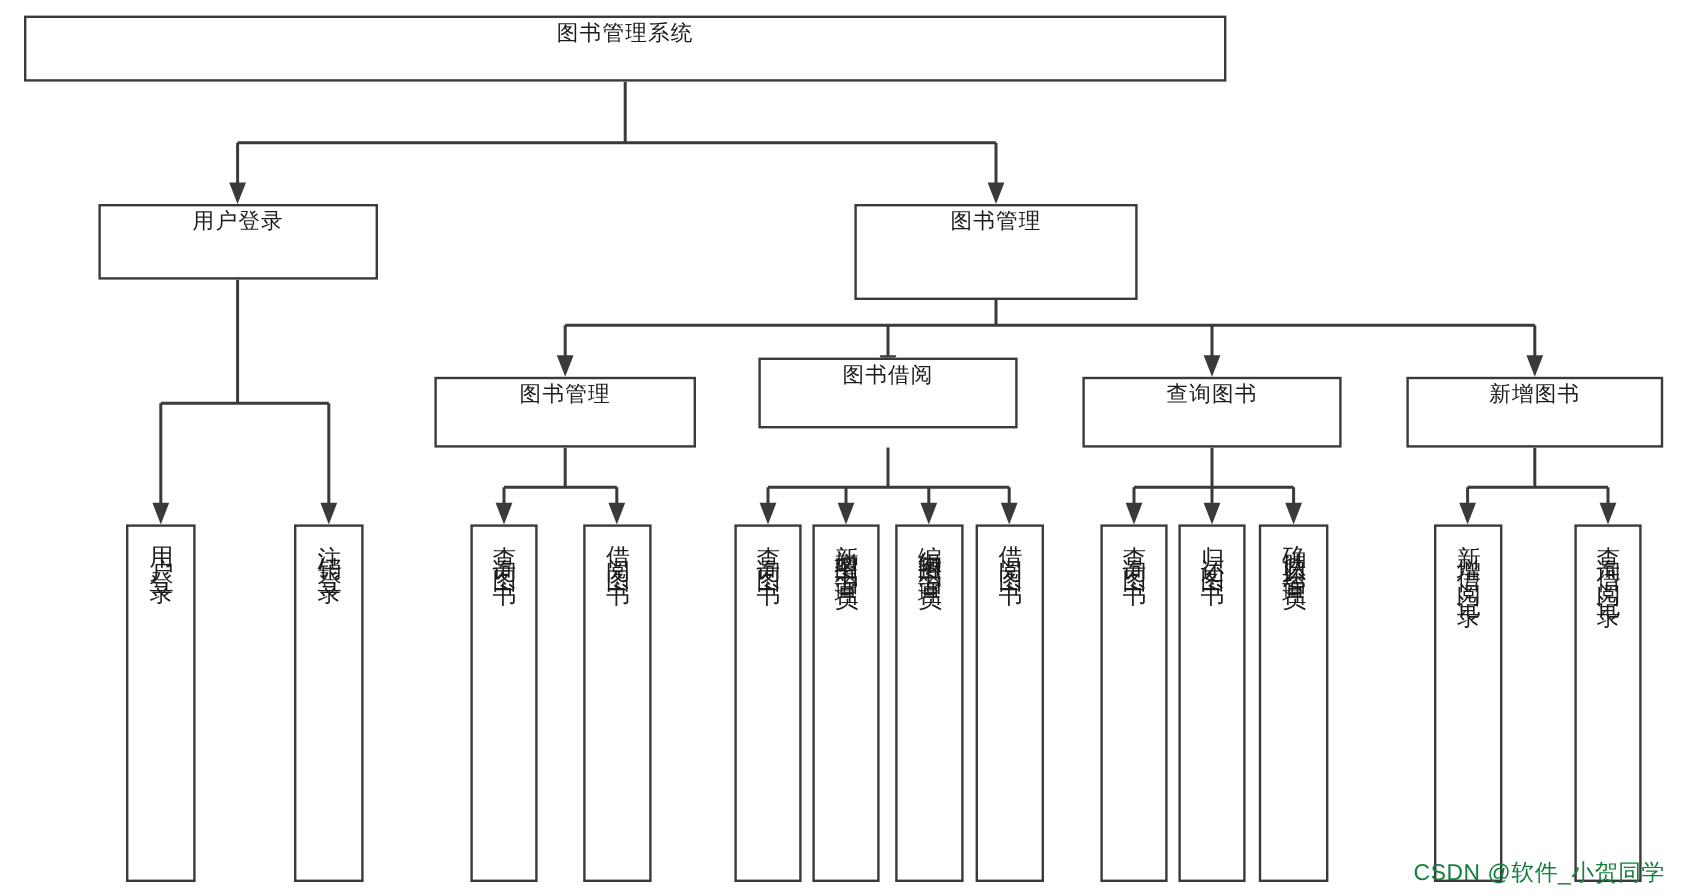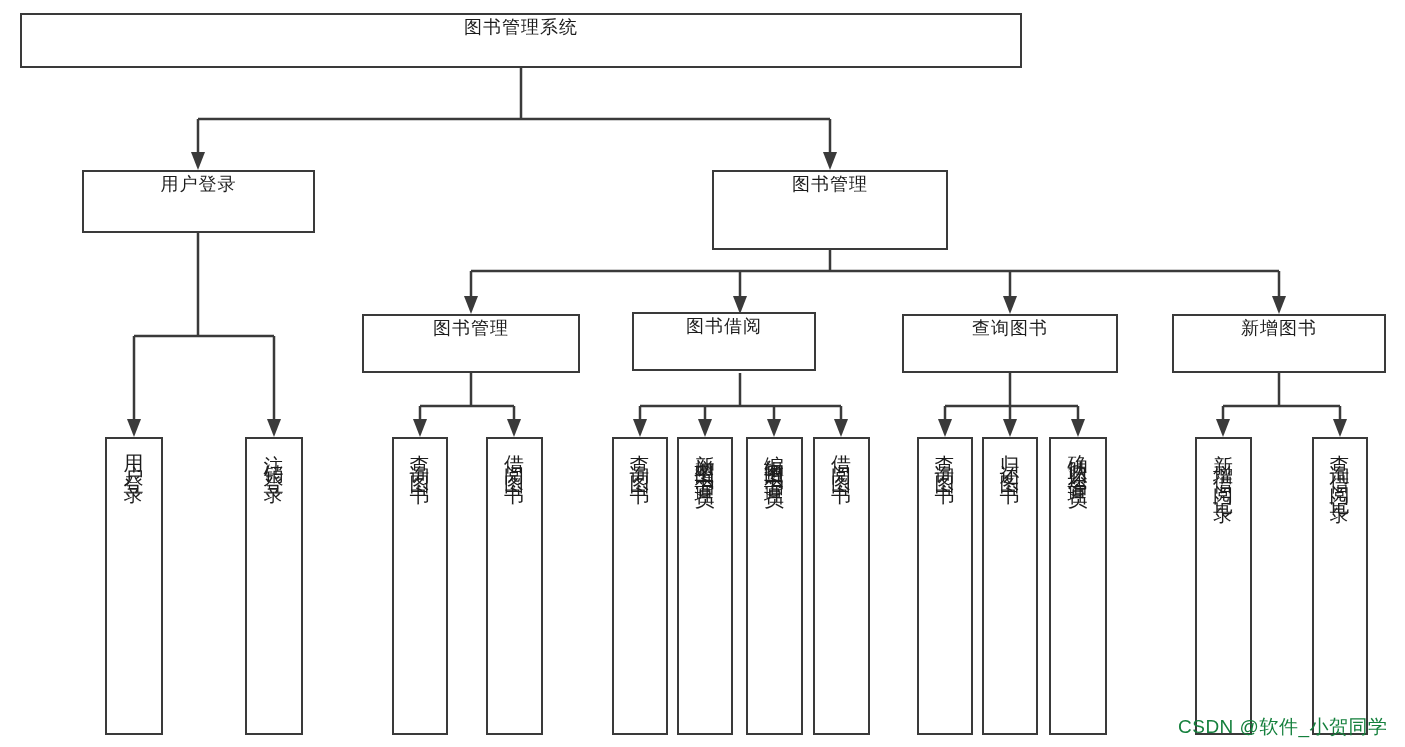--- a/index.html
+++ b/index.html
@@ -113,21 +113,21 @@
   <div class="node h" style="left:82px; top:170px; width:233px; height:63px;">
     <span>用户登录</span>
   </div>
   <div class="node h" style="left:712px; top:170px; width:236px; height:80px;">
     <span>图书管理</span>
   </div>
 
   <div class="node h" style="left:362px; top:314px; width:218px; height:59px;">
     <span>图书管理</span>
   </div>
-  <div class="node h" style="left:632px; top:312px; width:184px; height:59px;">
+  <div class="node h" style="left:632px; top:298px; width:216px; height:59px;">
     <span>图书借阅</span>
   </div>
   <div class="node h" style="left:902px; top:314px; width:216px; height:59px;">
     <span>查询图书</span>
   </div>
   <div class="node h" style="left:1172px; top:314px; width:214px; height:59px;">
     <span>新增图书</span>
   </div>
 
   <div class="node v" style="left:105px; top:437px; width:58px; height:298px;">

